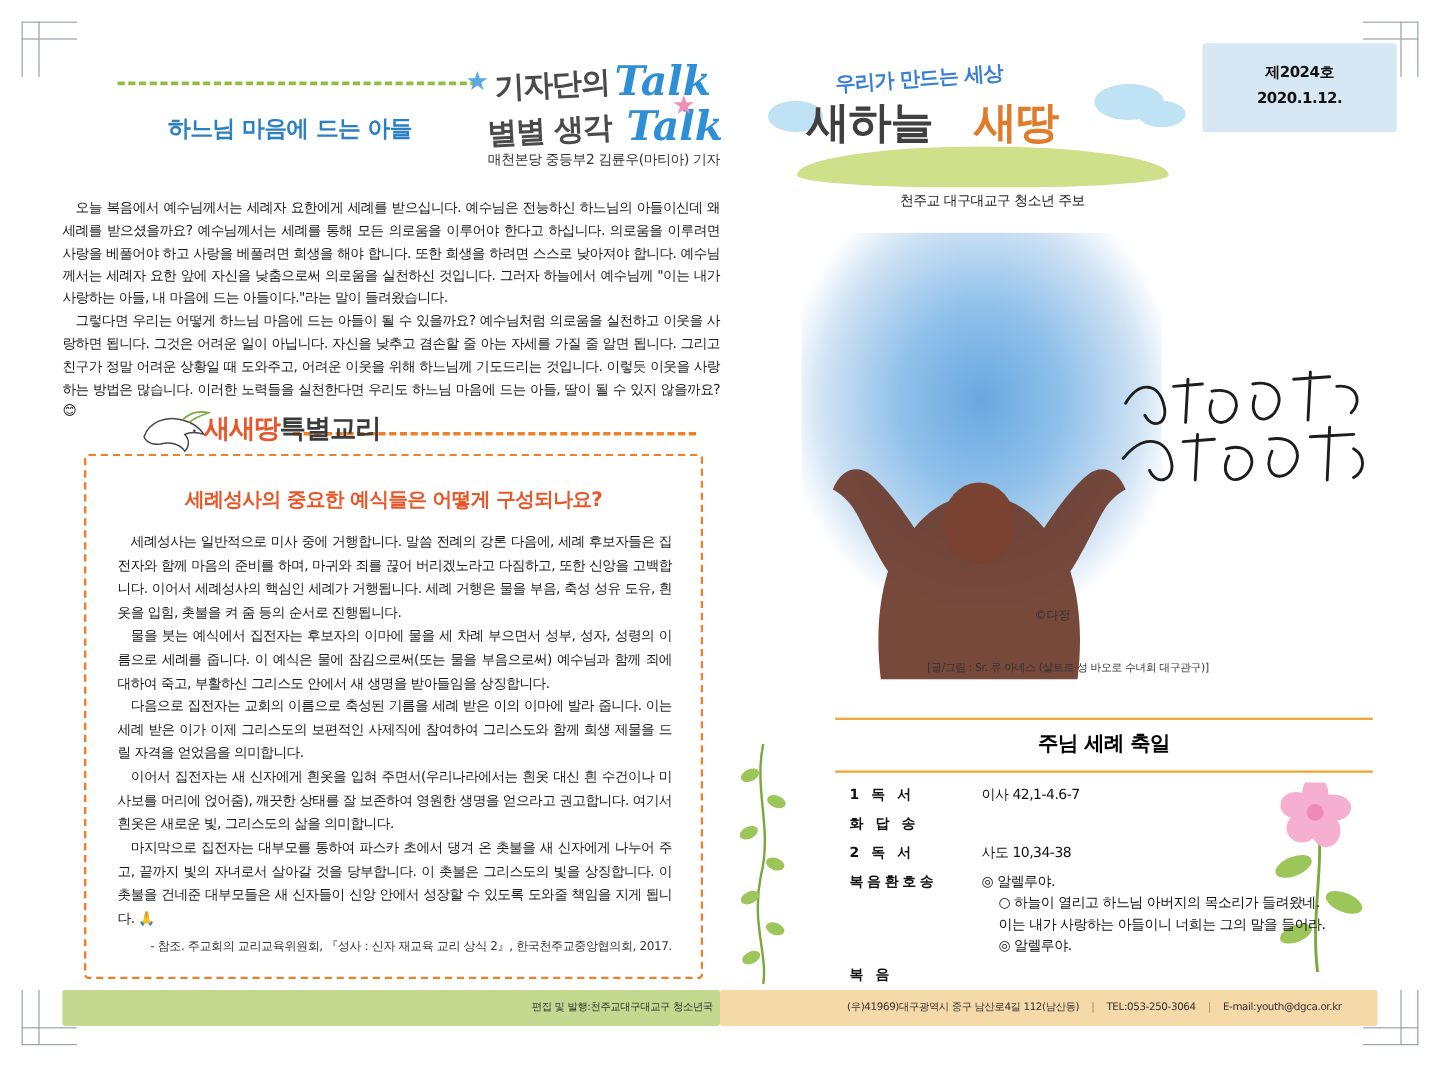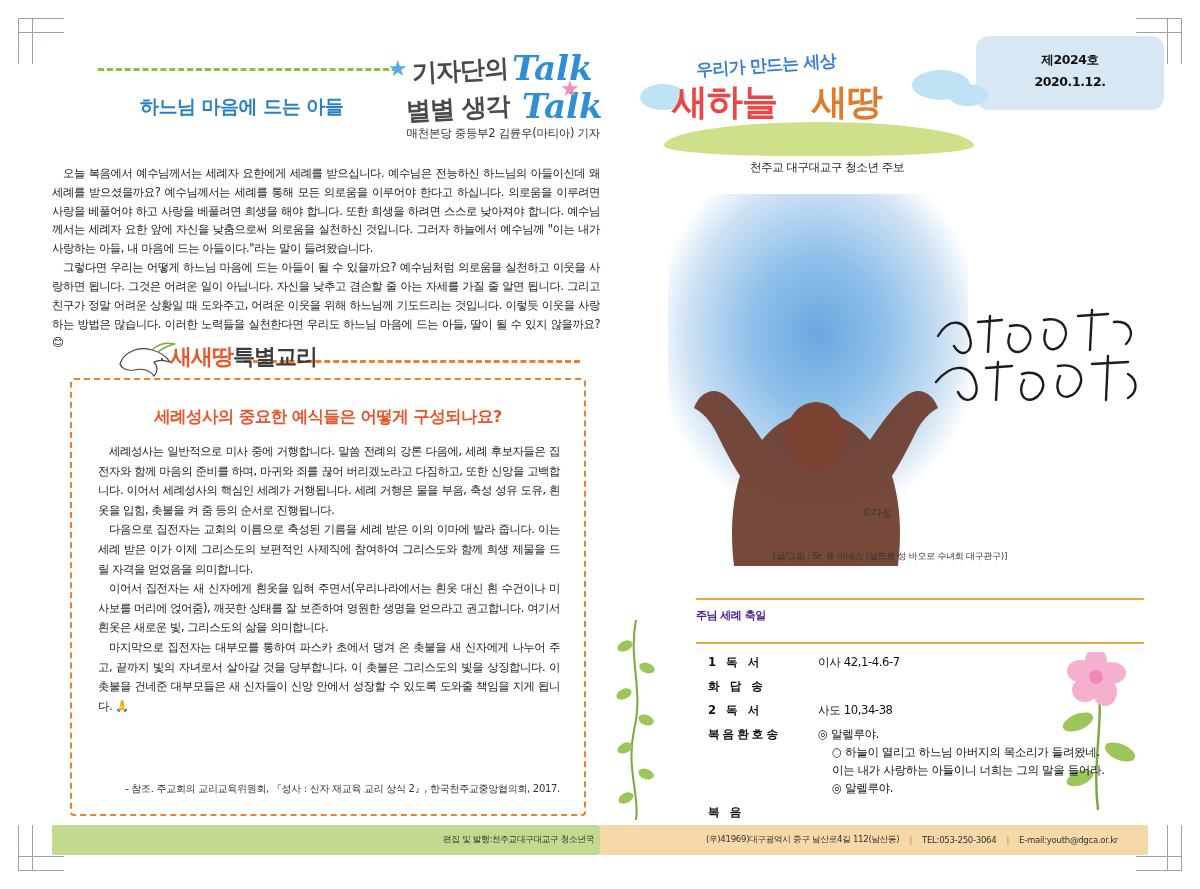--- a/index.html
+++ b/index.html
@@ -61,33 +61,33 @@
   .cat-q{position:absolute;left:0;top:26px;width:512px;text-align:center;
     font-size:16.5px;font-weight:bold;color:#e8572a;letter-spacing:-0.6px;}
   .cat-body{position:absolute;left:26px;top:62px;width:462px;
     font-size:11.4px;line-height:1.72;color:#1a1a1a;text-align:justify;
     letter-spacing:-0.45px;}
   .cat-body p{margin:0;text-indent:11px;}
   .cat-ref{position:absolute;left:26px;bottom:18px;width:462px;text-align:right;
     font-size:10px;color:#333;letter-spacing:-0.3px;}
 
   
-  .issue-box{position:absolute;right:36px;top:36px;width:188px;height:74px;
-    background:#d7e8f4;border-radius:13px;}
+  .issue-box{position:absolute;right:36px;top:36px;width:162px;height:74px;
+    background:#d7e8f4;border-radius:3px;}
   .issue-box .t{position:absolute;width:100%;text-align:center;font-size:12.5px;
     font-weight:bold;color:#111;letter-spacing:-0.4px;}
   .issue-box .t1{top:16px;}
   .issue-box .t2{top:38px;}
 
   .masthead{position:absolute;left:612px;top:48px;width:430px;height:120px;}
   .mh-sub{position:absolute;left:84px;top:6px;font-size:17px;color:#3b7fd4;
     font-weight:bold;letter-spacing:-0.8px;transform:rotate(-4deg);}
   .mh-main{position:absolute;left:60px;top:30px;font-size:36px;font-weight:bold;
     letter-spacing:-1px;color:#e8a33d;}
-  .mh-main .sky{color:#ef4444;}
+  .mh-main .sky{color:#404040;}
   .mh-main .land{color:#e07b2a;}
   .mh-cloud{position:absolute;background:#bfe3f5;border-radius:50%;}
   .mh-hill{position:absolute;left:52px;top:74px;width:310px;height:34px;
     background:#cfe08a;border-radius:50% 50% 40% 40%/70% 70% 30% 30%;}
   .mh-tagline{position:absolute;left:0;top:112px;width:430px;text-align:center;
     font-size:11.5px;color:#222;letter-spacing:-0.4px;}
 
   
   .art{position:absolute;left:640px;top:188px;width:500px;height:396px;}
   .art-glow{position:absolute;left:28px;top:6px;width:300px;height:310px;
@@ -95,22 +95,22 @@
   .art-fig{position:absolute;left:46px;top:128px;width:260px;height:252px;}
   .art-cap{position:absolute;left:0;top:362px;width:500px;text-align:center;
     font-size:9px;color:#333;letter-spacing:-0.3px;}
   .art-sign{position:absolute;left:222px;top:318px;font-size:10px;color:#333;}
   .calli{position:absolute;left:292px;top:108px;width:210px;height:120px;}
 
   
   .lit{position:absolute;left:640px;top:598px;width:504px;height:226px;}
   .lit-hr{position:absolute;left:56px;top:0;width:448px;height:2px;background:#f0a73a;}
   .lit-hr2{position:absolute;left:56px;top:44px;width:448px;height:2px;background:#f0a73a;}
-  .lit-title{position:absolute;left:56px;top:10px;width:448px;
-    font-size:11px;font-weight:bold;color:#4c1d95;letter-spacing:-0.5px;}
+  .lit-title{position:absolute;left:56px;top:10px;width:448px;text-align:center;
+    font-size:17px;font-weight:bold;color:#000000;letter-spacing:-0.5px;}
   .lit-rows{position:absolute;left:68px;top:56px;width:436px;font-size:11.6px;color:#111;
     letter-spacing:-0.4px;line-height:1.55;}
   .lrow{display:flex;margin-bottom:6px;gap:32px;}
   .lkey{width:78px;flex:0 0 78px;font-weight:bold;letter-spacing:3px;}
   .lval{flex:1;}
   .lval .sub{display:block;padding-left:14px;}
 
   
   .vine{position:absolute;left:616px;top:620px;width:40px;height:200px;}
   .flower{position:absolute;left:1052px;top:652px;width:96px;height:160px;}
@@ -189,20 +189,21 @@
     </svg>
     <div class="sp-label">
       <span>새새땅</span><span class="b">특별교리</span>
     </div>
   </div>
 
   <div class="catbox">
     <div class="cat-q">세례성사의 중요한 예식들은 어떻게 구성되나요?</div>
     <div class="cat-body">
       <p>세례성사는 일반적으로 미사 중에 거행합니다. 말씀 전례의 강론 다음에, 세례 후보자들은 집전자와 함께 마음의 준비를 하며, 마귀와 죄를 끊어 버리겠노라고 다짐하고, 또한 신앙을 고백합니다. 이어서 세례성사의 핵심인 세례가 거행됩니다. 세례 거행은 물을 부음, 축성 성유 도유, 흰옷을 입힘, 촛불을 켜 줌 등의 순서로 진행됩니다.</p>
+      <p>물을 붓는 예식에서 집전자는 후보자의 이마에 물을 세 차례 부으면서 성부, 성자, 성령의 이름으로 세례를 줍니다. 이 예식은 물에 잠김으로써(또는 물을 부음으로써) 예수님과 함께 죄에 대하여 죽고, 부활하신 그리스도 안에서 새 생명을 받아들임을 상징합니다.</p>
       <p>다음으로 집전자는 교회의 이름으로 축성된 기름을 세례 받은 이의 이마에 발라 줍니다. 이는 세례 받은 이가 이제 그리스도의 보편적인 사제직에 참여하여 그리스도와 함께 희생 제물을 드릴 자격을 얻었음을 의미합니다.</p>
       <p>이어서 집전자는 새 신자에게 흰옷을 입혀 주면서(우리나라에서는 흰옷 대신 흰 수건이나 미사보를 머리에 얹어줌), 깨끗한 상태를 잘 보존하여 영원한 생명을 얻으라고 권고합니다. 여기서 흰옷은 새로운 빛, 그리스도의 삶을 의미합니다.</p>
       <p>마지막으로 집전자는 대부모를 통하여 파스카 초에서 댕겨 온 촛불을 새 신자에게 나누어 주고, 끝까지 빛의 자녀로서 살아갈 것을 당부합니다. 이 촛불은 그리스도의 빛을 상징합니다. 이 촛불을 건네준 대부모들은 새 신자들이 신앙 안에서 성장할 수 있도록 도와줄 책임을 지게 됩니다. 🙏</p>
     </div>
     <div class="cat-ref">- 참조. 주교회의 교리교육위원회, 『성사 : 신자 재교육 교리 상식 2』, 한국천주교중앙협의회, 2017.</div>
   </div>
 
   <div class="issue-box">
     <div class="t t1">제2024호</div>
     <div class="t t2">2020.1.12.</div>

